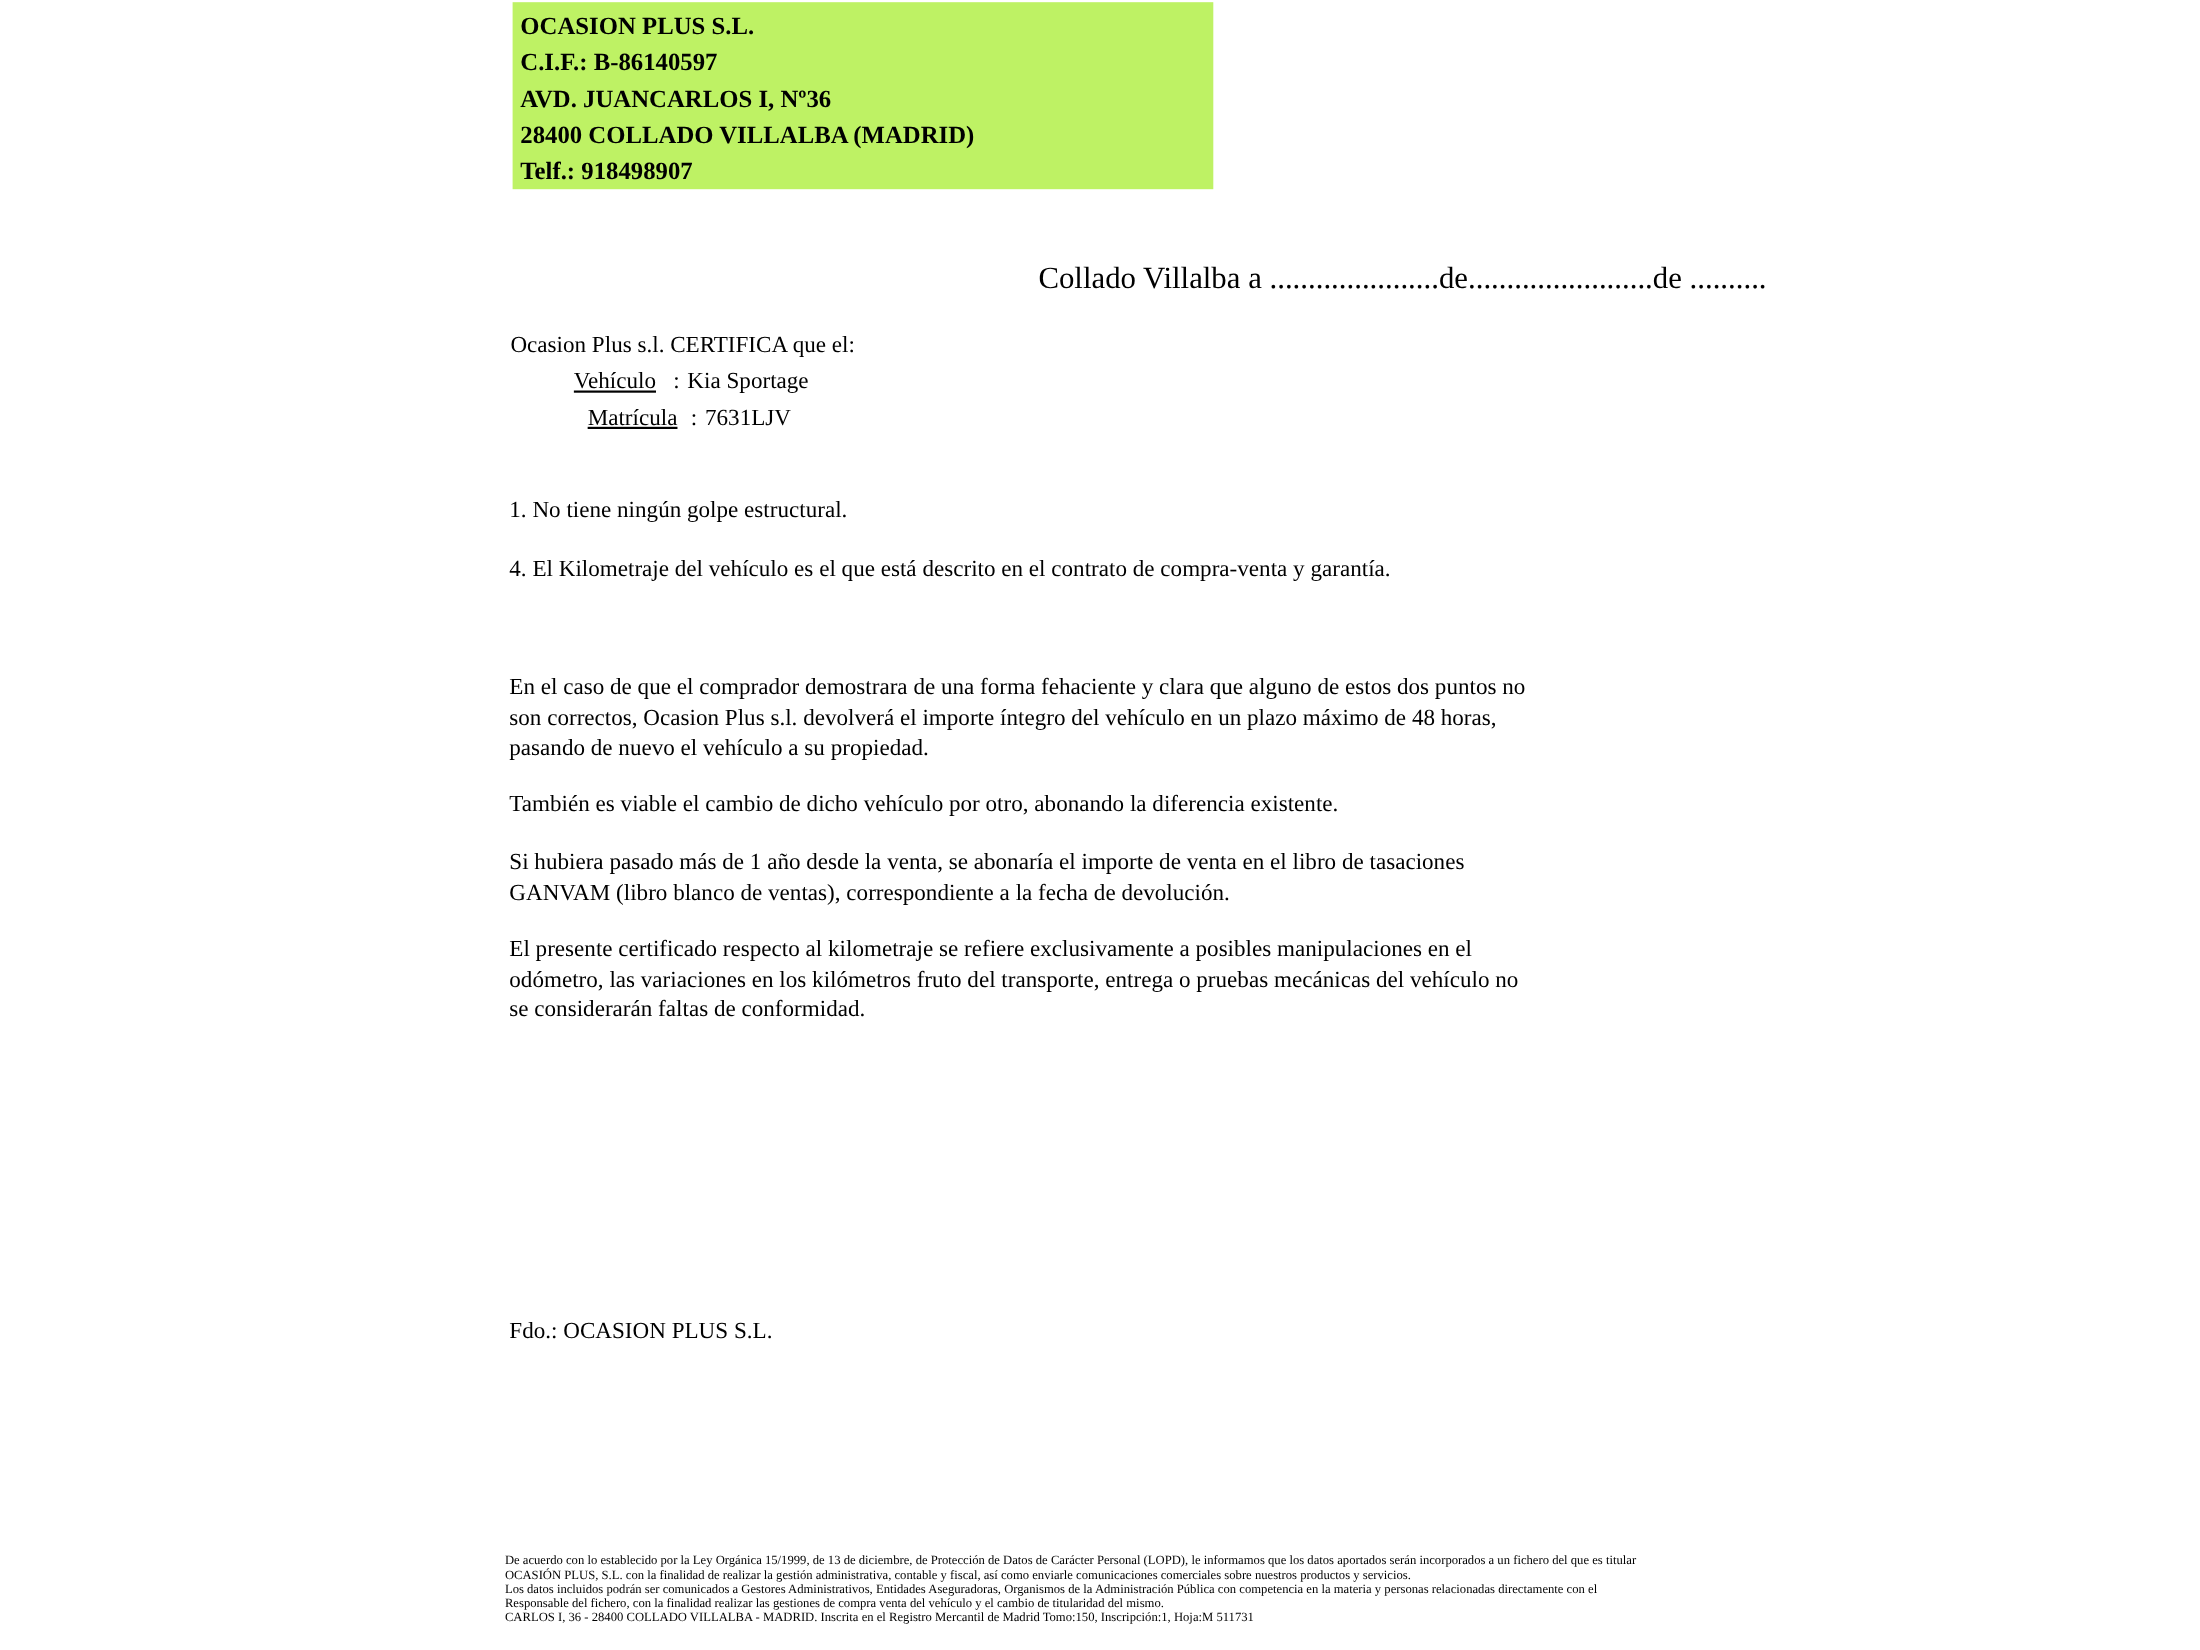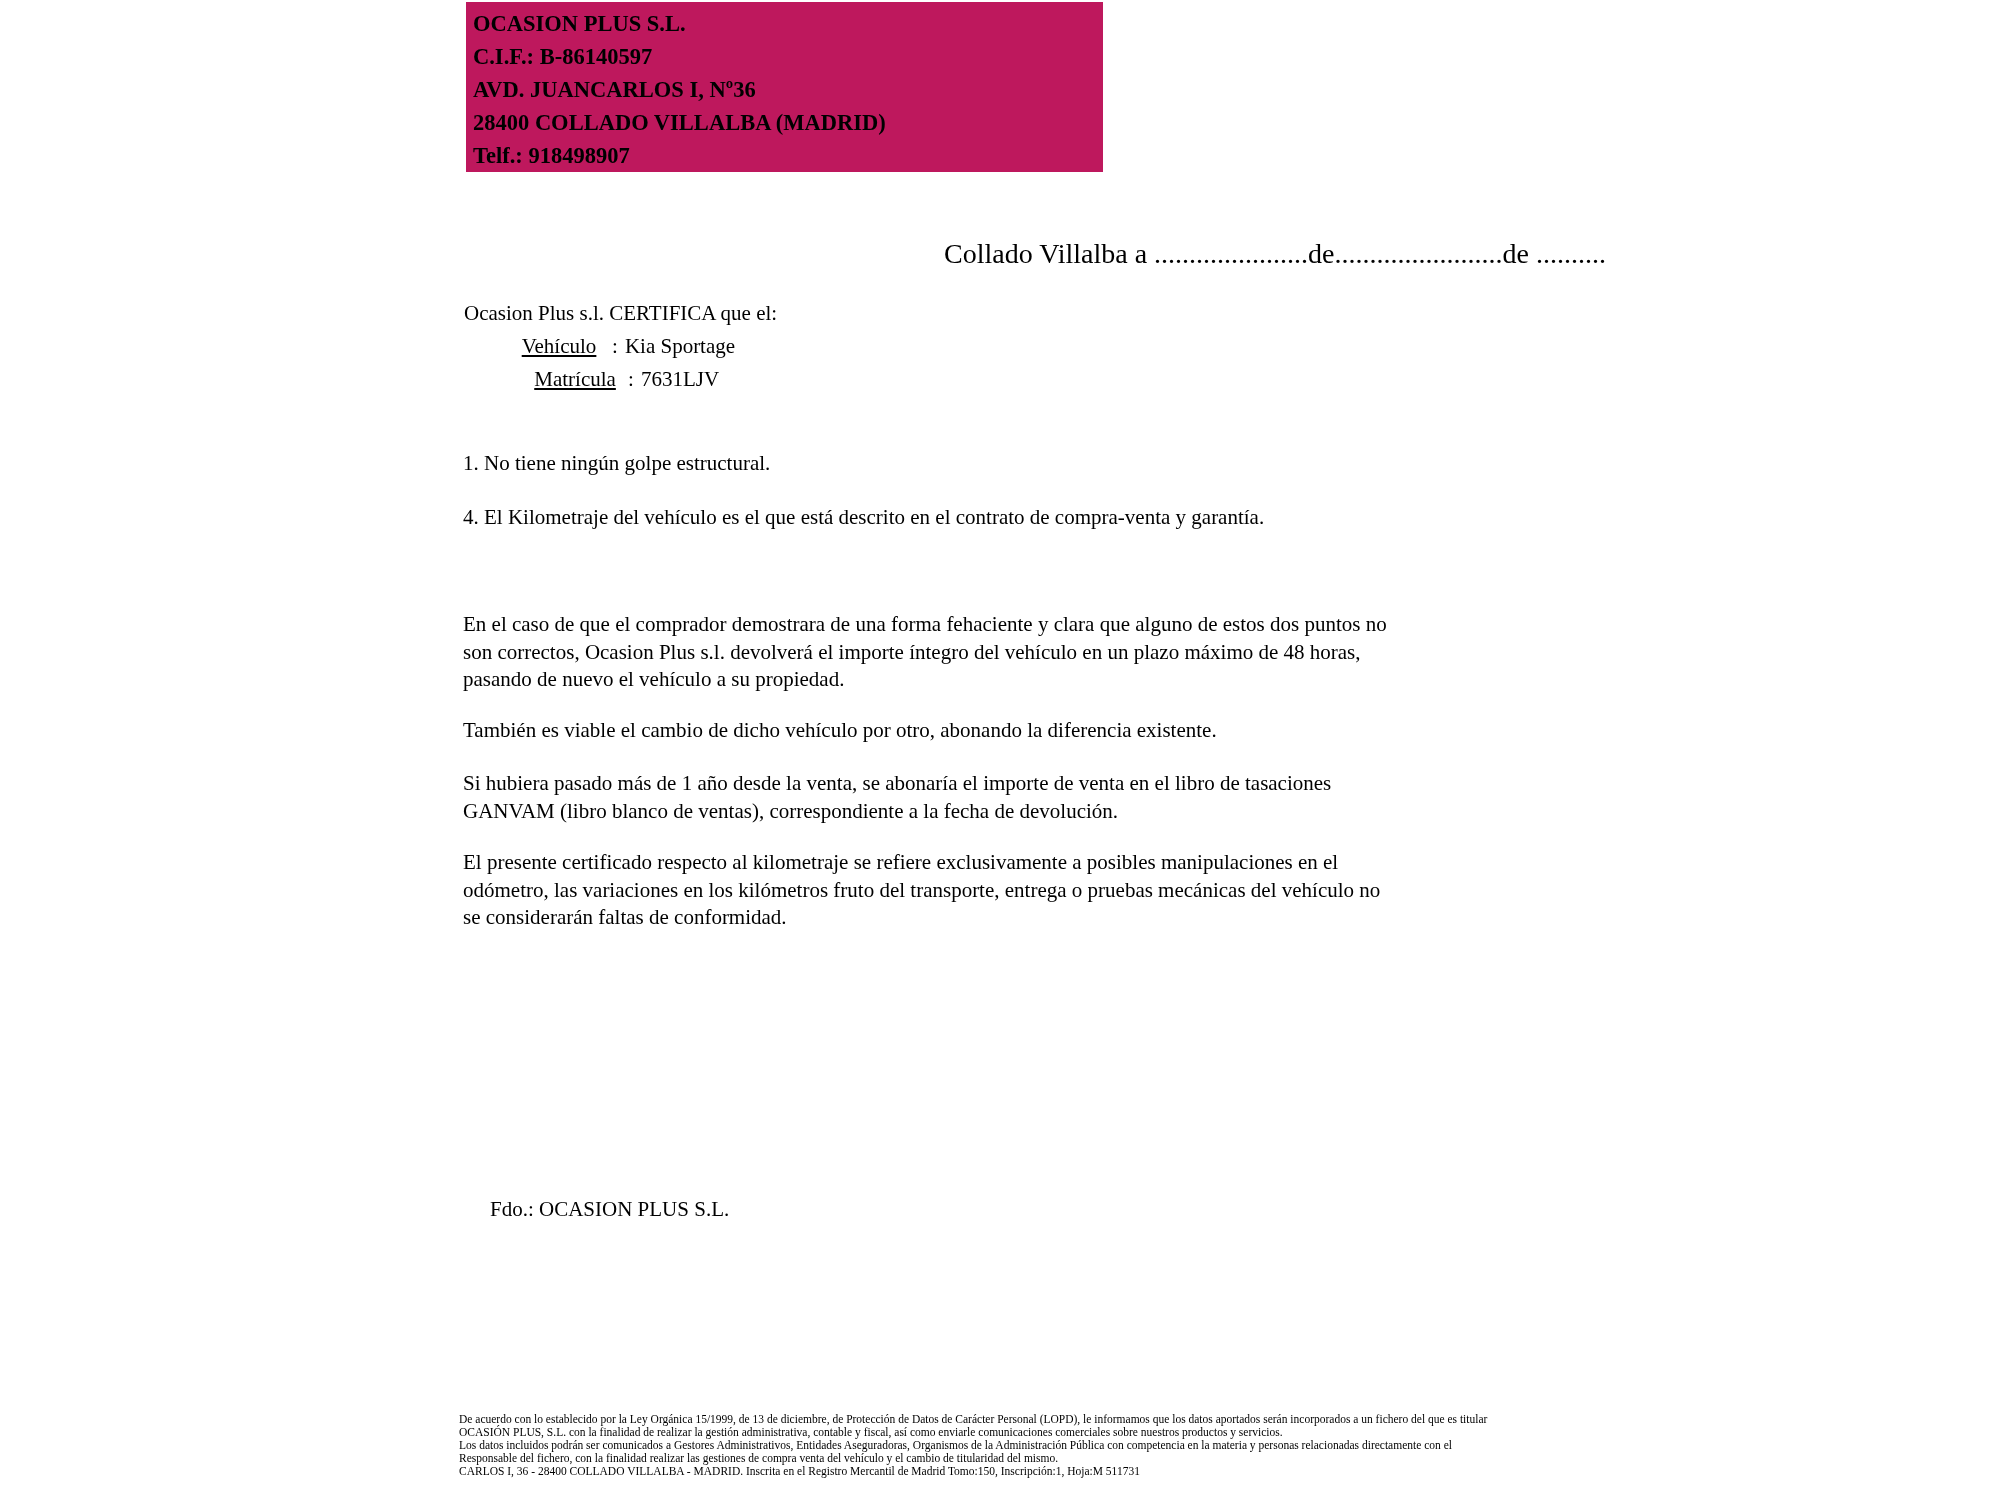--- a/index.html
+++ b/index.html
@@ -17,21 +17,21 @@
     overflow: hidden;
   }
   .abs { position: absolute; }
 
   
   .header-box {
     left: 466px;
     top: 2px;
     width: 637px;
     height: 170px;
-    background: #be185d;
+    background: #bef264;
     padding: 5px 0 0 7px;
     box-sizing: border-box;
     font-weight: bold;
     font-size: 22.5px;
     line-height: 33px;
     white-space: nowrap;
   }
 
   
   .date-line {
@@ -70,21 +70,20 @@
   .para-2 { left: 463px; top: 717px; }
   .para-3 { left: 463px; top: 770px; }
   .para-4 { left: 463px; top: 849px; }
 
   
   .signature-line {
     left: 463px;
     top: 1197px;
     font-size: 21px;
     white-space: nowrap;
-    margin-left: 27px;
   }
 
   
   .legal-footer {
     left: 459px;
     top: 1413px;
     font-size: 11.5px;
     line-height: 12.9px;
     white-space: nowrap;
   }

